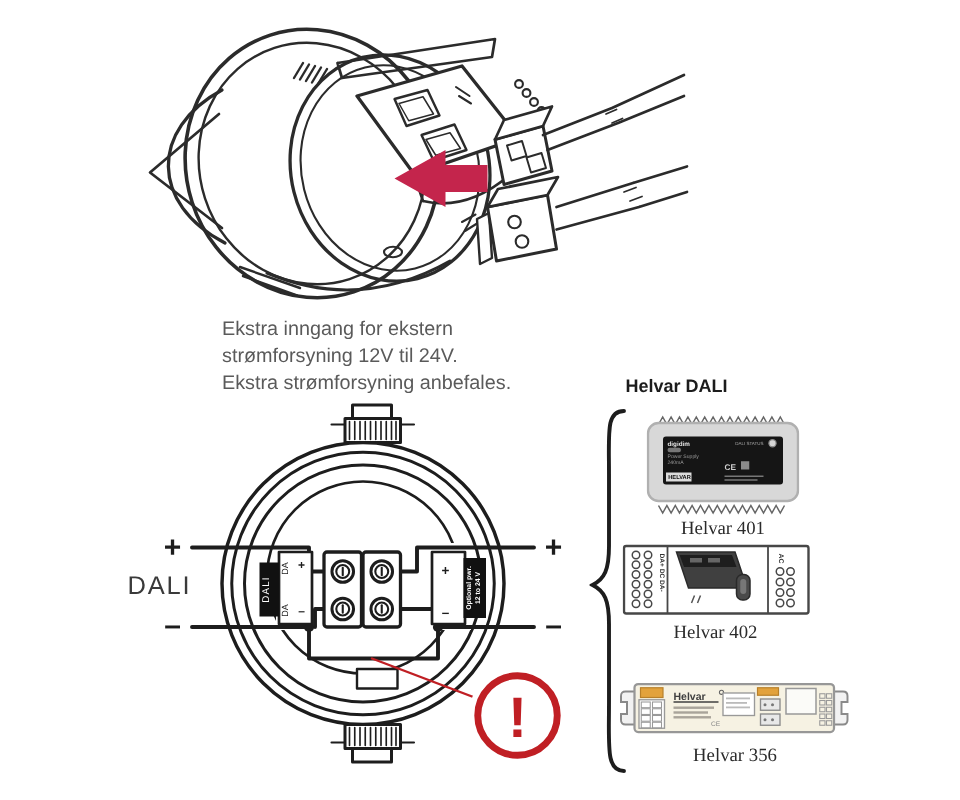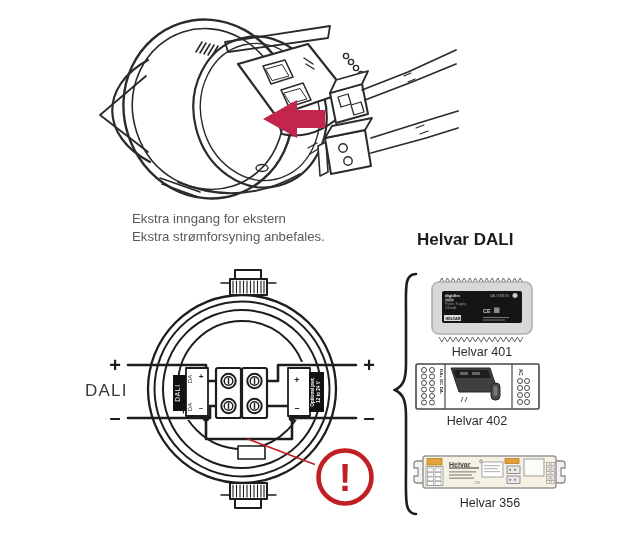--- a/index.html
+++ b/index.html
@@ -1,26 +1,26 @@
 <!DOCTYPE html>
 <html><head>
 <meta charset="utf-8">
 <style>
   html,body{margin:0;padding:0;background:#fff;}
   .canvas{position:relative;width:640px;height:533px;background:#ffffff;overflow:hidden;
           font-family:"Liberation Sans",sans-serif;}
   .abs{position:absolute;}
   svg text{font-family:"Liberation Sans",sans-serif;}
-  .note{left:132px;top:210px;width:265px;font-size:13.2px;line-height:17.8px;color:#5a5a5a;}
-  .psu-heading{left:417px;top:230px;font-size:17px;font-weight:700;color:#1c1c1c;line-height:19.5px;}
+  .note{left:148px;top:210px;width:265px;font-size:13.2px;line-height:17.8px;color:#5a5a5a;}
+  .psu-heading{left:417px;top:248px;font-size:12px;font-weight:700;color:#1c1c1c;line-height:19.5px;}
   .product{display:flex;flex-direction:column;align-items:center;}
   .p401{left:431px;top:276px;width:102px;}
   .p402{left:424px;top:361px;width:106px;}
   .p403{left:412px;top:449px;width:156px;}
-  .plabel{font-size:12.5px;color:#2b2b2b;margin-top:1px;white-space:nowrap;}
+  .plabel{font-size:12.5px;color:#2b2b2b;margin-top:1px;white-space:nowrap;font-family:Liberation Serif, serif;}
 </style>
 </head>
 <body>
 
 <div class="canvas">
 
   <svg class="abs" style="left:60px;top:6px;" width="400" height="202" viewBox="0 0 400 202" fill="none" stroke-linecap="round" stroke-linejoin="round">
     <g stroke="#2b2b2b">
 
       <ellipse cx="148" cy="103" rx="84" ry="90" transform="rotate(-18 148 103)" stroke-width="2.4"></ellipse>
@@ -82,20 +82,21 @@
         <circle cx="283" cy="142" r="4.2" stroke-width="1.4"></circle>
         <circle cx="288" cy="155" r="4.2" stroke-width="1.4"></circle>
         <path d="M311,132 L362,116 M311,147 L366,132 M362,116 L398,105 M366,132 L398,122" stroke-width="1.8"></path>
         <path d="M356,122 l8,-3 M360,128 l8,-3" stroke-width="1.2"></path>
       </g>
     </g>
   </svg>
 
   <div class="abs note">
     <div>Ekstra inngang for ekstern</div>
+    <div>strømforsyning 12V til 24V.</div>
     <div>Ekstra strømforsyning anbefales.</div>
   </div>
 
   <div class="abs psu-heading">
     <div>Helvar DALI</div>
   </div>
 
   <svg class="abs" style="left:393px;top:272px;" width="26" height="244" viewBox="0 0 26 244" fill="none">
     <path d="M23,2 C11,2 13,16 13,44 L13,92 C13,108 10,114 2,118 C10,122 13,128 13,144 L13,196 C13,226 11,242 23,242" stroke="#1d1d1d" stroke-width="2.6" stroke-linecap="round"></path>
   </svg>

